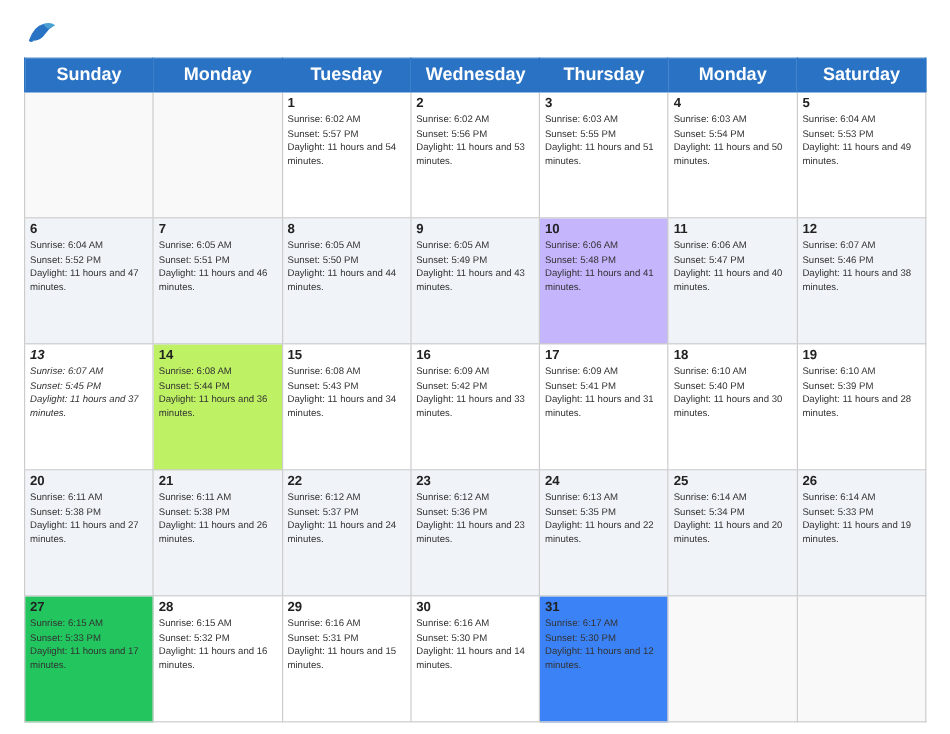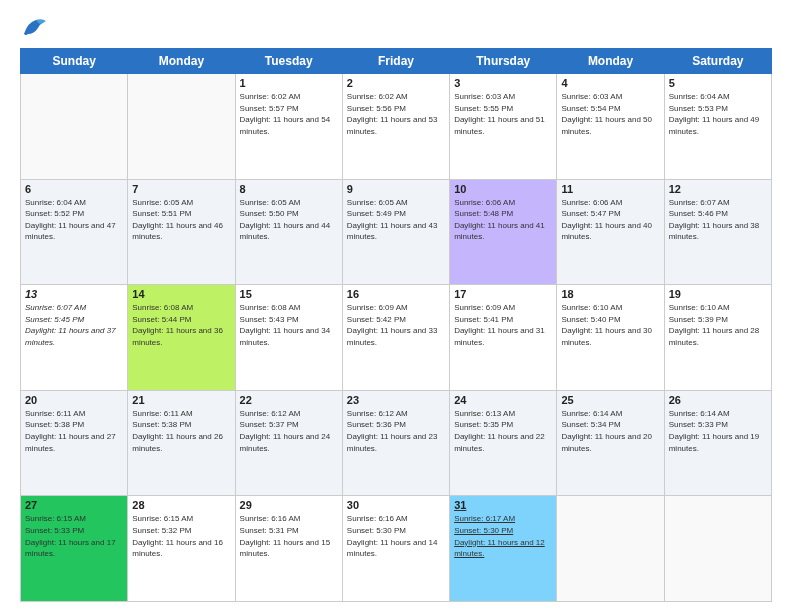--- a/index.html
+++ b/index.html
@@ -49,21 +49,21 @@
     .calendar {
       flex: 1;
       border: 1px solid #ccc;
       border-collapse: collapse;
       width: 100%;
       table-layout: fixed;
     }
     .calendar th {
       background: #2a72c3;
       color: #fff;
-      font-size: 12px;
+      font-size: 15px;
       font-weight: bold;
       text-align: center;
       padding: 5px 12px;
       border: 1px solid #2a72c3;
     }
     .calendar td {
       border: 1px solid #ccc;
       vertical-align: top;
       padding: 3px 4px;
       font-size: 8.5px;
@@ -116,21 +116,21 @@
       <div class="location-title"></div>
     </div>
   </div>
 
   <table class="calendar">
     <thead>
       <tr>
       <th>Sunday</th>
           <th>Monday</th>
           <th>Tuesday</th>
-          <th>Friday</th>
+          <th>Wednesday</th>
           <th>Thursday</th>
           <th>Monday</th>
           <th>Saturday</th>
         </tr>
     </thead>
     <tbody id="calendar-body">
     <tr>
           <td class="empty-cell" style="background: rgb(250, 250, 250);"></td>
           <td class="empty-cell" style="background: rgb(250, 250, 250);"></td>
           <td style="background: rgb(255, 255, 255);">
@@ -254,21 +254,21 @@
             <div class="day-info">Sunrise: 6:15 AM<br>Sunset: 5:32 PM<br>Daylight: 11 hours and 16 minutes.</div>
           </td>
           <td style="background: rgb(255, 255, 255);">
             <span class="day-num">29</span>
             <div class="day-info">Sunrise: 6:16 AM<br>Sunset: 5:31 PM<br>Daylight: 11 hours and 15 minutes.</div>
           </td>
           <td style="background: rgb(255, 255, 255);">
             <span class="day-num">30</span>
             <div class="day-info">Sunrise: 6:16 AM<br>Sunset: 5:30 PM<br>Daylight: 11 hours and 14 minutes.</div>
           </td>
-          <td style="background: #7dd3fc; text-decoration: underline;">
+          <td style="background: #3b82f6;">
             <span class="day-num">31</span>
             <div class="day-info">Sunrise: 6:17 AM<br>Sunset: 5:30 PM<br>Daylight: 11 hours and 12 minutes.</div>
           </td>
           <td class="empty-cell" style="background: rgb(250, 250, 250);"></td>
           <td class="empty-cell" style="background: rgb(250, 250, 250);"></td>
         </tr>
       </tbody>
   </table>
 </div>
 

